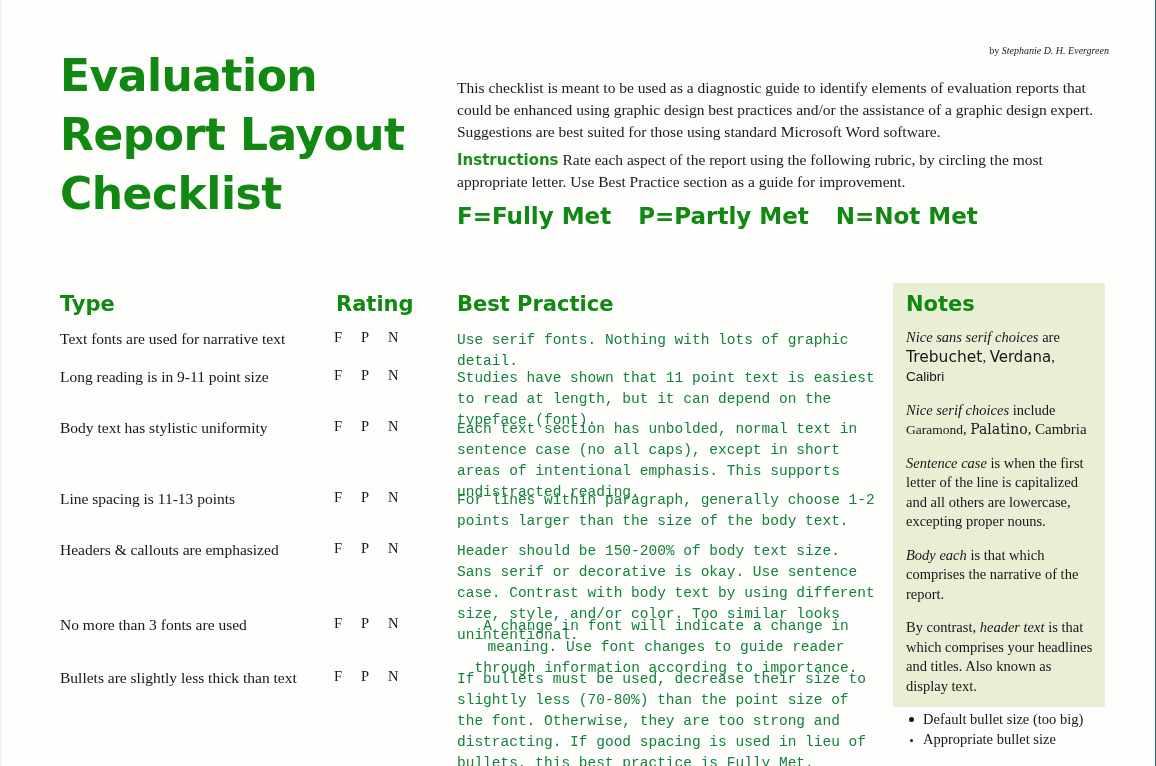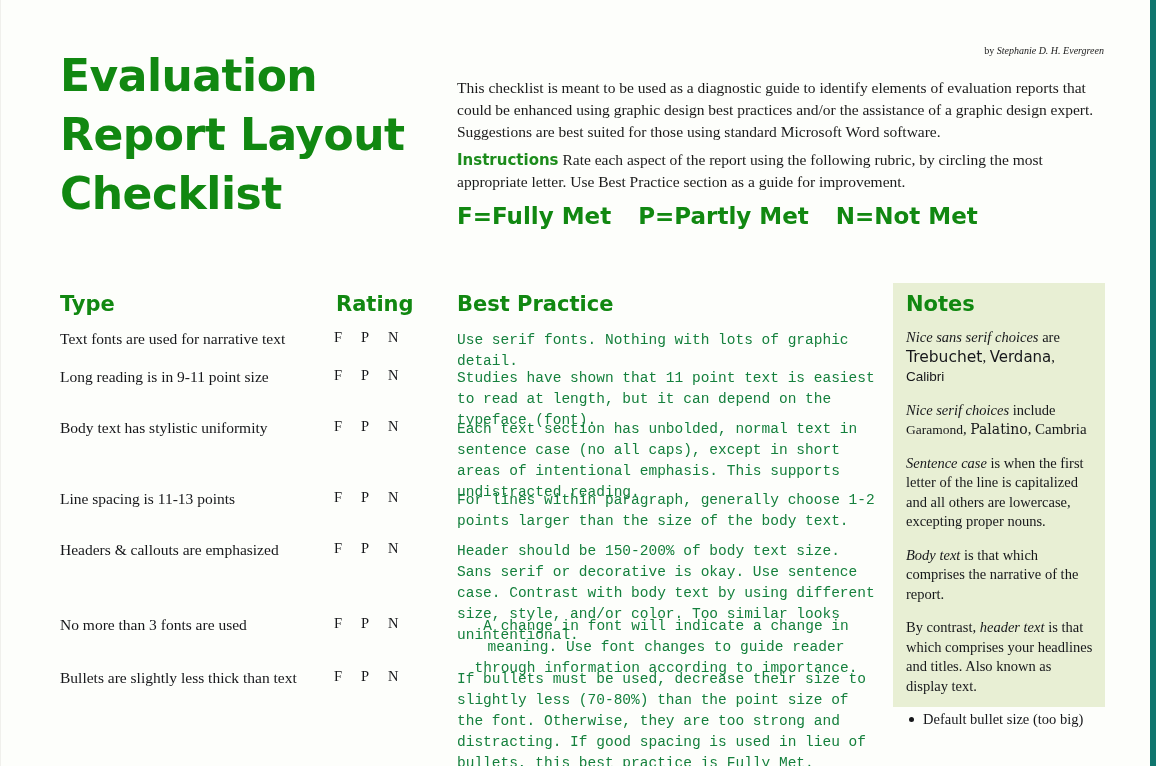--- a/index.html
+++ b/index.html
@@ -15,21 +15,21 @@
     overflow: hidden;
     position: relative;
   }
   .page {
     position: absolute;
     left: 0; top: 0;
     width: 1156px;
     height: 766px;
     box-sizing: border-box;
     border-left: 1px solid #f0f0ec;
-    border-right: 6px solid #0f766e;
+    border-right: 1px solid #0f766e;
     background: #fdfefb;
   }
 
   
   .title {
     position: absolute;
     left: 59px;
     top: 46px;
     width: 380px;
     font-family: "DejaVu Sans", sans-serif;
@@ -268,25 +268,26 @@
     <p class="note-p">
       <i>Nice serif choices</i><span> include</span><br>
       <span class="f-garamond">Garamond</span>, <span class="f-palatino">Palatino</span>, <span class="f-cambria">Cambria</span>
     </p>
 
     <p class="note-p">
       <i>Sentence case</i><span> is when the first letter of the line is capitalized and all others are lowercase, excepting proper nouns.</span>
     </p>
 
     <p class="note-p">
-      <i>Body text</i><span> is that which comprises the narrative of the report.</span>
+      <i>Body each</i><span> is that which comprises the narrative of the report.</span>
     </p>
 
     <p class="note-p">
       <span>By contrast, </span><i>header text</i><span> is that which comprises your headlines and titles. Also known as display text.</span>
     </p>
 
     <ul class="note-bullets" id="note-bullets">
         <li class="big"><span class="bullet"></span><span>Default bullet size (too big)</span></li>
+        <li class="small"><span class="bullet"></span><span>Appropriate bullet size</span></li>
       </ul>
   </div>
 
 </div>
 
 </body></html>

